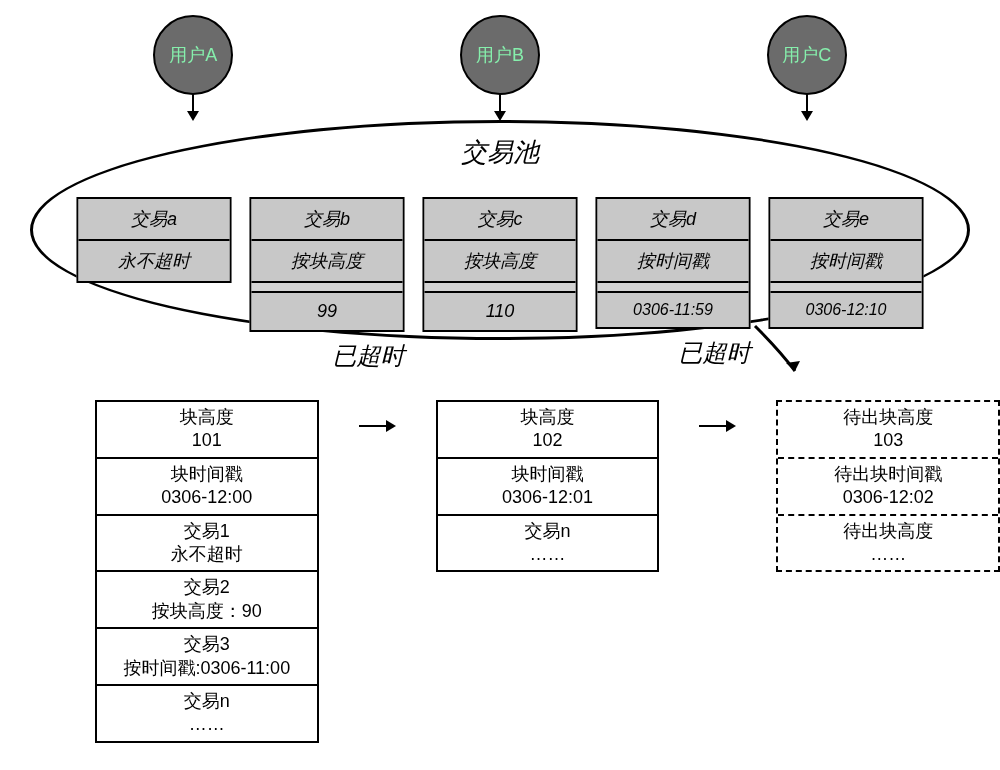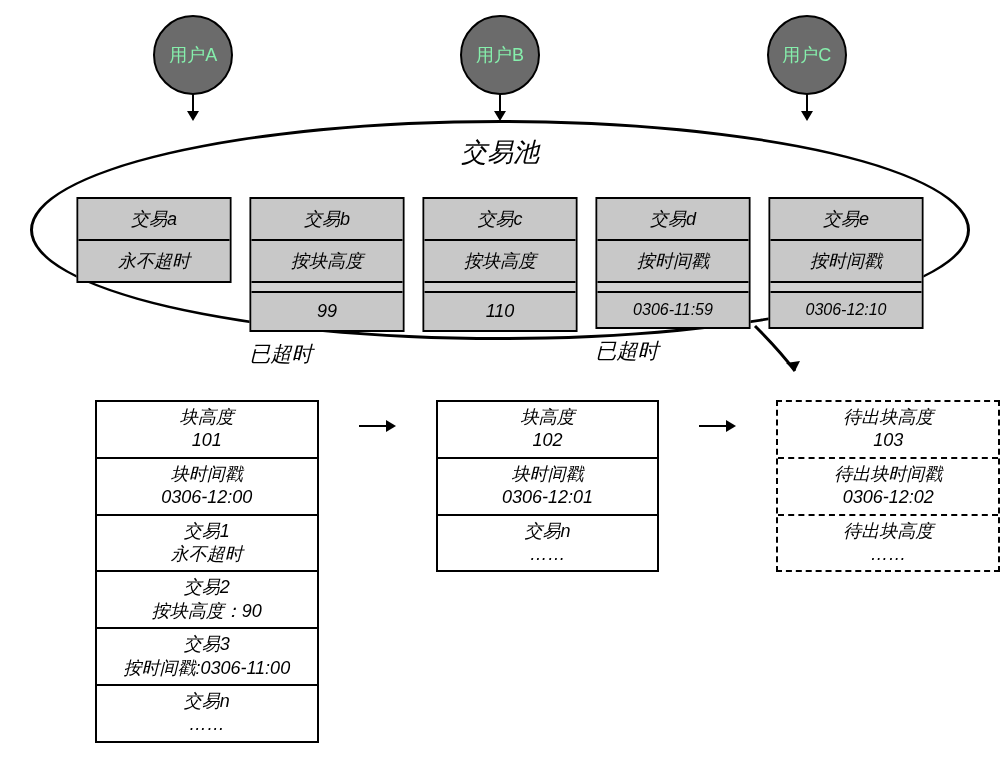--- a/index.html
+++ b/index.html
@@ -96,38 +96,37 @@
       background: #c8c8c8;
     }
     .tx-cell:last-child { border-bottom: none; }
     .tx-cell-small { font-size: 16px; }
     .tx-gap {
       height: 10px;
       background: #d3d3d3;
       border-bottom: 2px solid #000;
     }
     .timeout-label {
-      text-align: left;
-      font-size: 21px;
+      text-align: right;
+      font-size: 24px;
       margin-top: 8px;
     }
     
     .pool-arrow {
       position: absolute;
       right: 150px;
       bottom: -55px;
     }
     .pool-arrow svg { overflow: visible; }
     
     .blocks-row {
       display: flex;
       align-items: flex-start;
       gap: 40px;
       margin: 60px 0 0 95px;
-      font-style: italic;
     }
     .block {
       width: 240px;
       border: 2px solid #000;
     }
     .block-dashed {
       border: 2px dashed #000;
     }
     .block-row {
       border-bottom: 2px solid #000;

